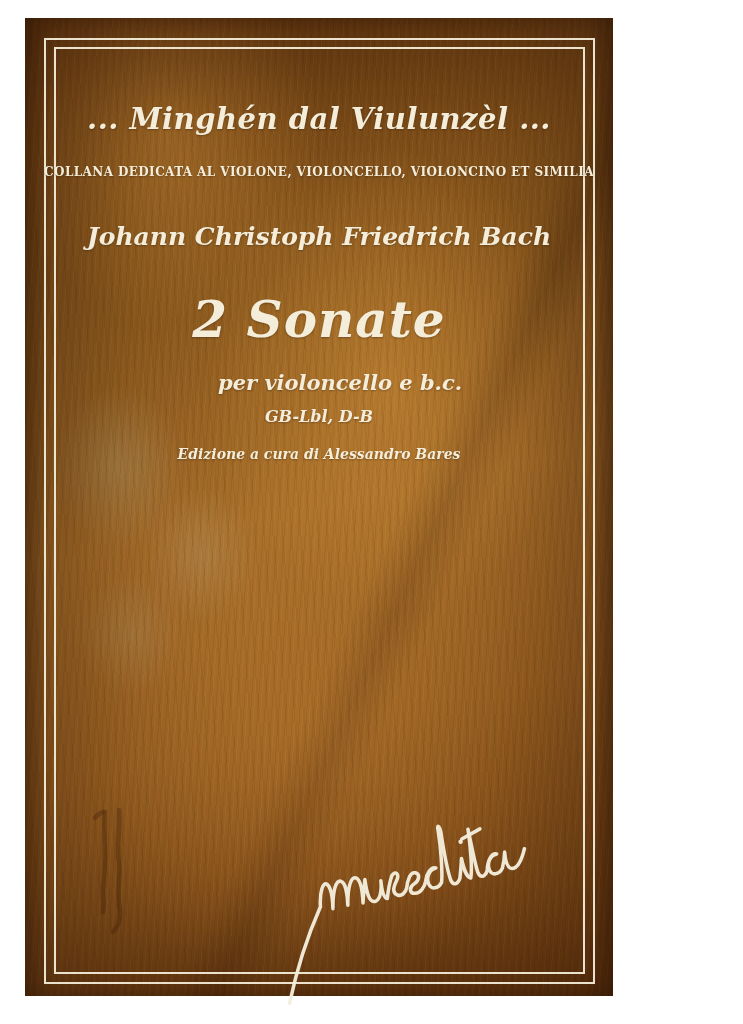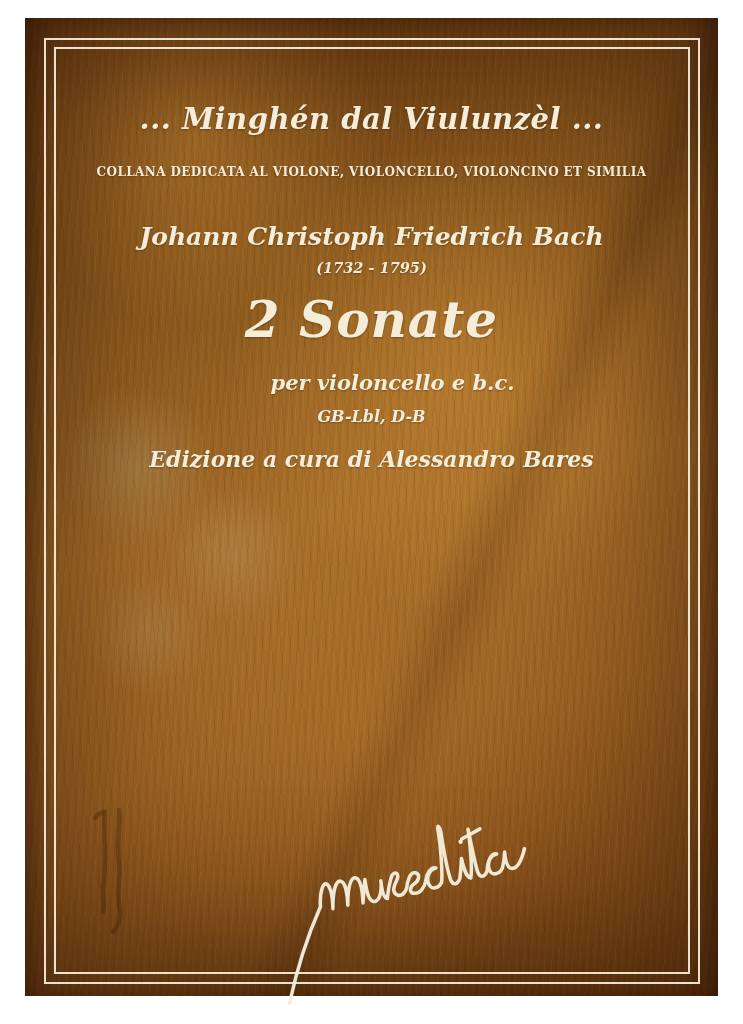--- a/index.html
+++ b/index.html
@@ -11,21 +11,21 @@
   .page {
     position: relative;
     width: 743px; height: 1024px;
     background: #ffffff;
     overflow: hidden;
   }
   
   .wood {
     position: absolute;
     left: 25px; top: 18px;
-    width: 693px; height: 978px;
+    width: 588px; height: 978px;
     background:
       radial-gradient(38% 28% at 24% 12%, rgba(216,152,62,0.40), transparent 70%),
       radial-gradient(46% 34% at 62% 37%, rgba(214,148,60,0.45), transparent 70%),
       radial-gradient(52% 42% at 48% 72%, rgba(198,130,52,0.32), transparent 72%),
       radial-gradient(16% 12% at 16% 46%, rgba(190,174,132,0.30), transparent 70%),
       radial-gradient(14% 10% at 30% 55%, rgba(186,170,128,0.26), transparent 70%),
       radial-gradient(13% 9% at 18% 63%, rgba(186,168,126,0.24), transparent 70%),
       linear-gradient(115deg, transparent 58%, rgba(62,32,8,0.25) 62%, transparent 66%),
       linear-gradient(90deg, rgba(30,14,3,0.20) 0%, transparent 5%, transparent 95%, rgba(30,14,3,0.24) 100%),
       linear-gradient(168deg, #6f3f12 0%, #8c5a1e 28%, #a66d29 50%, #9a6122 70%, #6e3d11 100%);
@@ -70,21 +70,21 @@
     white-space: nowrap;
     font-weight: bold;
   }
   .series-title   { top: 84px;  font-size: 29px;  font-weight: bold; font-style: italic; letter-spacing: 0.5px; }
   .series-sub     { top: 147px; font-size: 12px;  font-weight: 600;  letter-spacing: 0.4px; }
   .composer-name  { top: 204px; font-size: 25px;  font-style: italic; }
   .composer-dates { top: 241px; font-size: 14.5px;font-style: italic; }
   .work-title     { top: 272px; font-size: 50px;  font-weight: 700; font-style: italic; letter-spacing: 1px; }
   .work-sub       { top: 352px; font-size: 21px;  font-style: italic; padding-left: 42px; }
   .sources        { top: 389px; font-size: 16px;  font-style: italic; }
-  .edition-credit { top: 428px; font-size: 22px;font-style: italic; }
+  .edition-credit { top: 428px; font-size: 14px;font-style: italic; }
   
   .signature {
     position: absolute;
     left: 222px; top: 768px;
     width: 316px; height: 200px;
     transform: rotate(-13deg);
     z-index: 4;
   }
   .signature svg { width: 100%; height: 100%; display: block; }
   .sig-stroke {
@@ -122,21 +122,20 @@
       <path d="M 36 10 C 38 26, 33 44, 36 62 C 38 76, 33 92, 37 110 C 38 120, 34 128, 30 132"></path>
       <path d="M 12 18 C 14 15, 17 13, 20 12"></path>
     </svg>
 
     <div class="frame frame-outer"></div>
     <div class="frame frame-inner"></div>
 
     <div class="txt series-title">... Minghén dal Viulunzèl ...</div>
     <div class="txt series-sub">COLLANA DEDICATA AL VIOLONE, VIOLONCELLO, VIOLONCINO ET SIMILIA</div>
     <div class="txt composer-name">Johann Christoph Friedrich Bach</div>
-    <div class="txt composer-dates">(1732 - 1795)</div>
     <div class="txt work-title">2 Sonate</div>
     <div class="txt work-sub">per violoncello e b.c.</div>
     <div class="txt sources">GB-Lbl, D-B</div>
     <div class="txt edition-credit">Edizione a cura di Alessandro Bares</div>
 
     <div class="signature" role="img" aria-label="Musedita">
       <svg viewBox="0 0 260 170" aria-hidden="true">
         <path class="sig-stroke" d="
           M 12 160
           C 26 130, 44 102, 56 86

